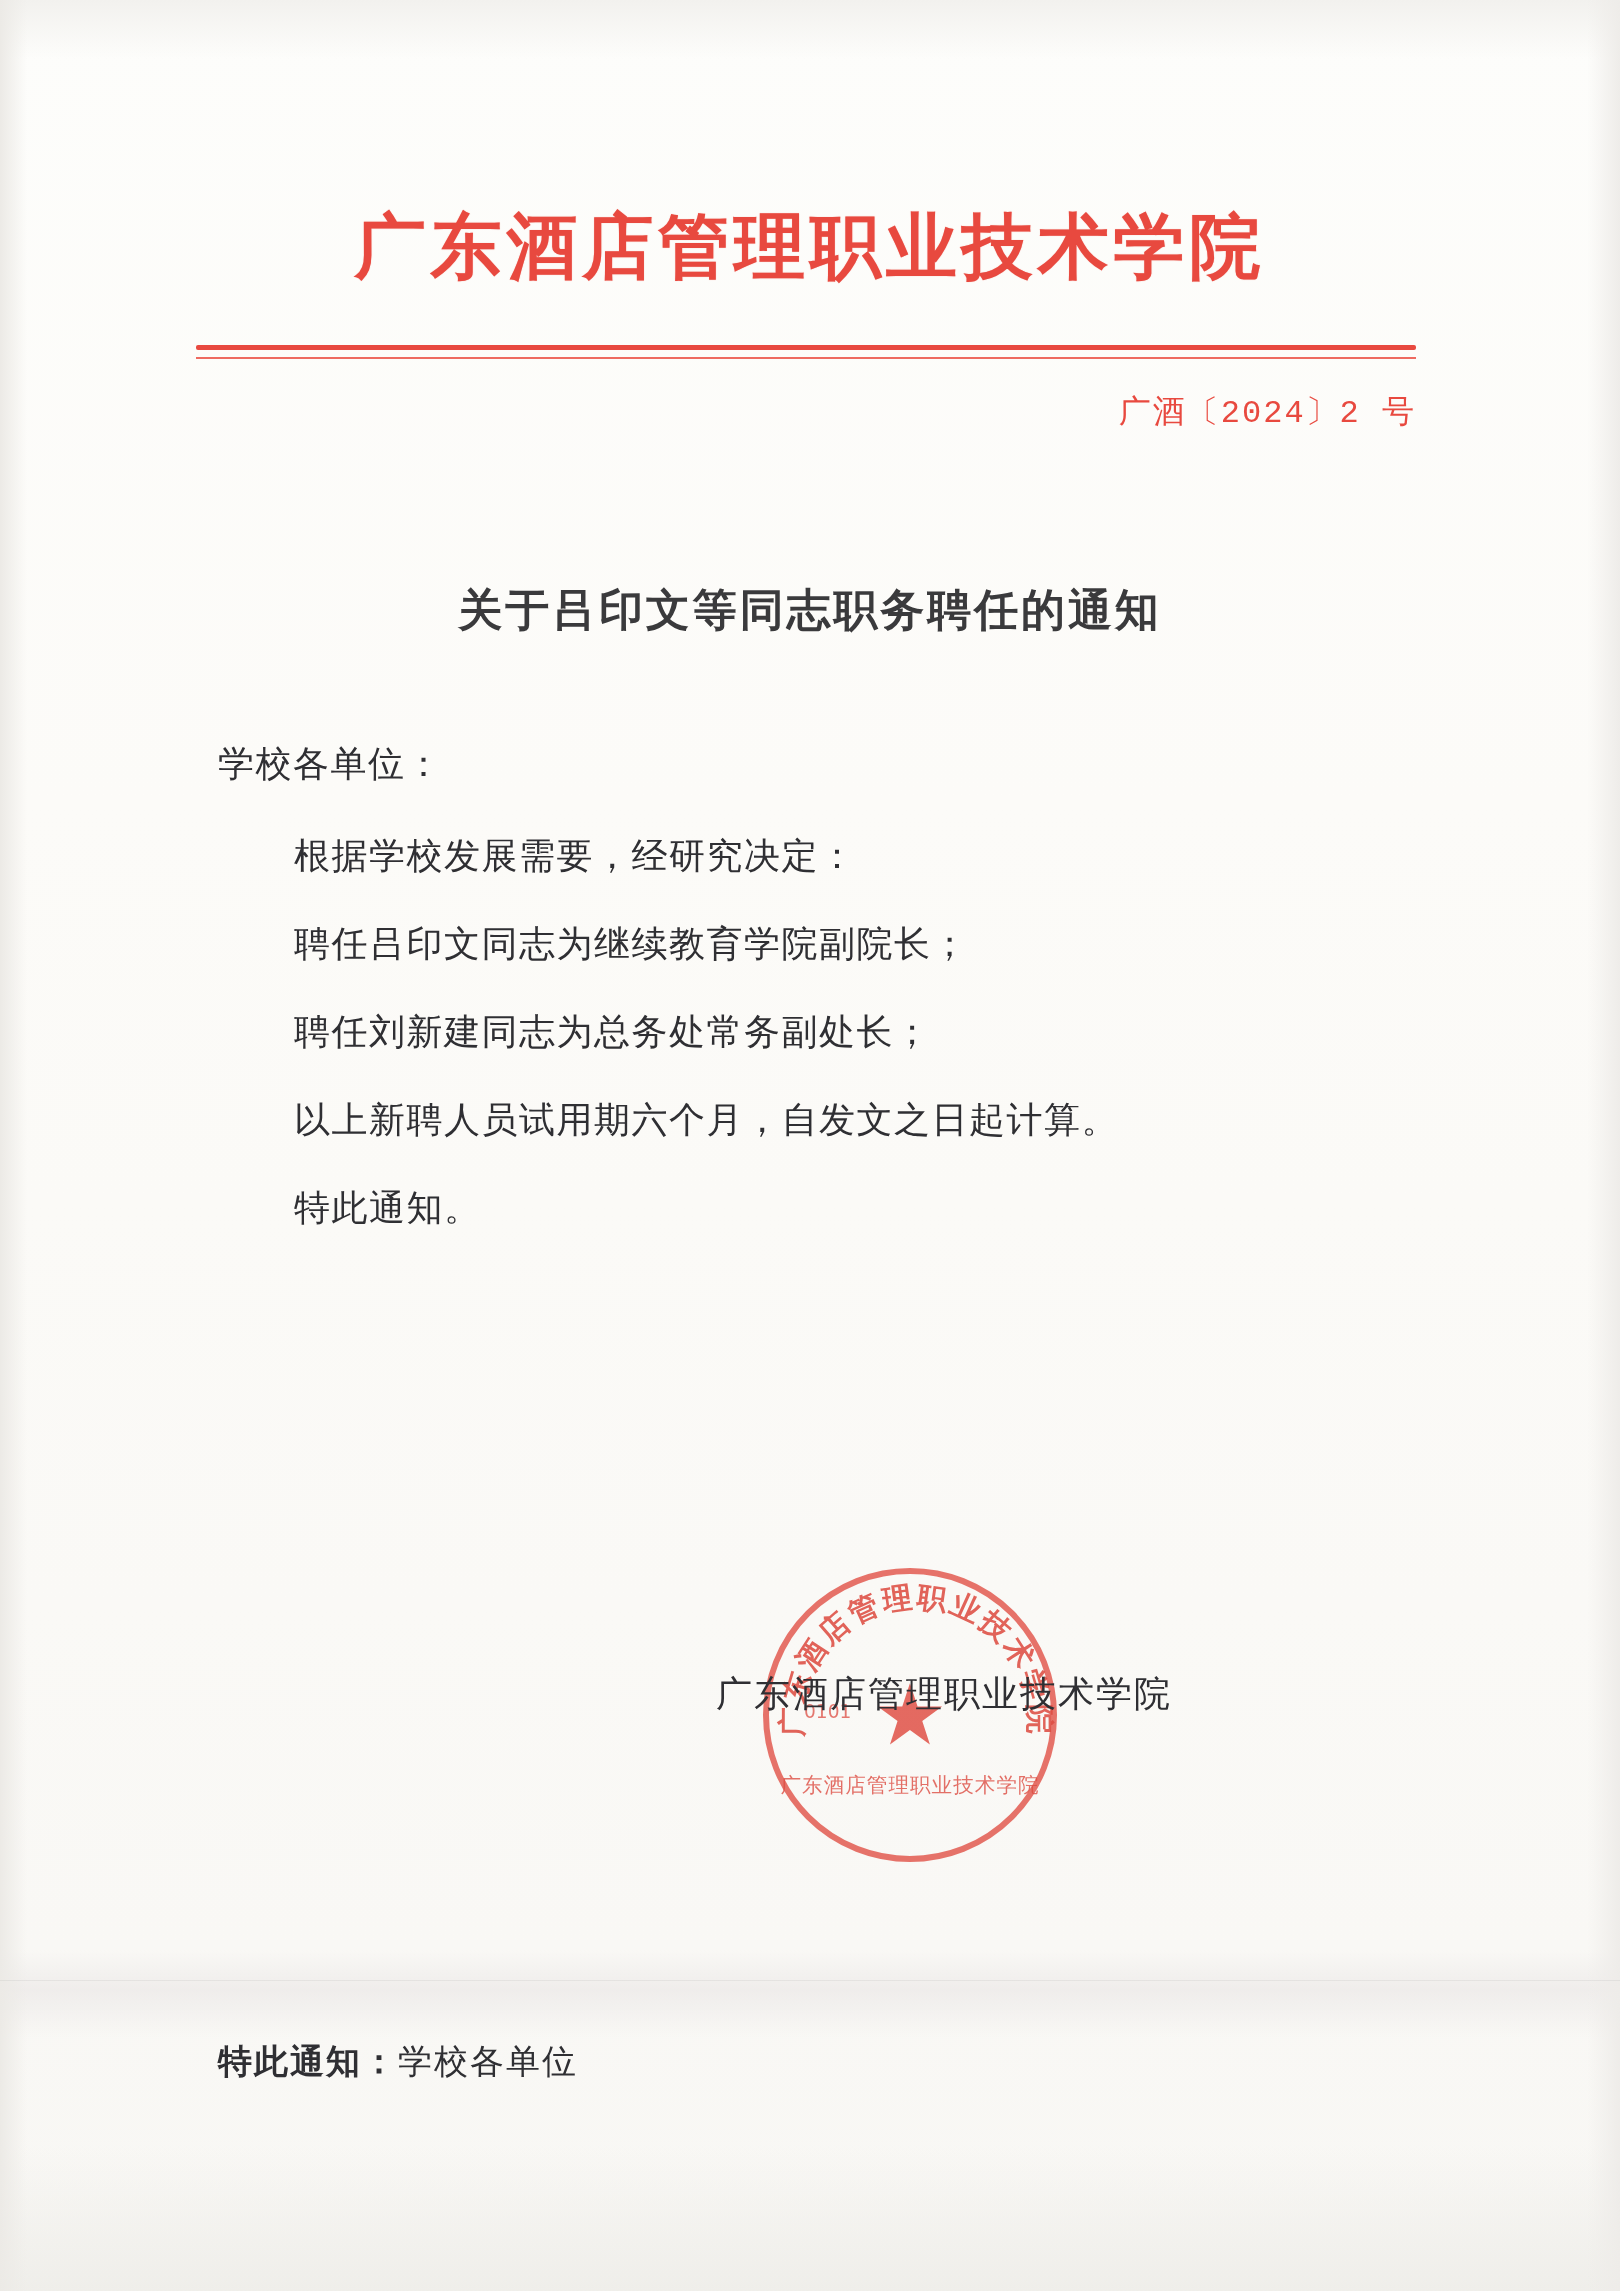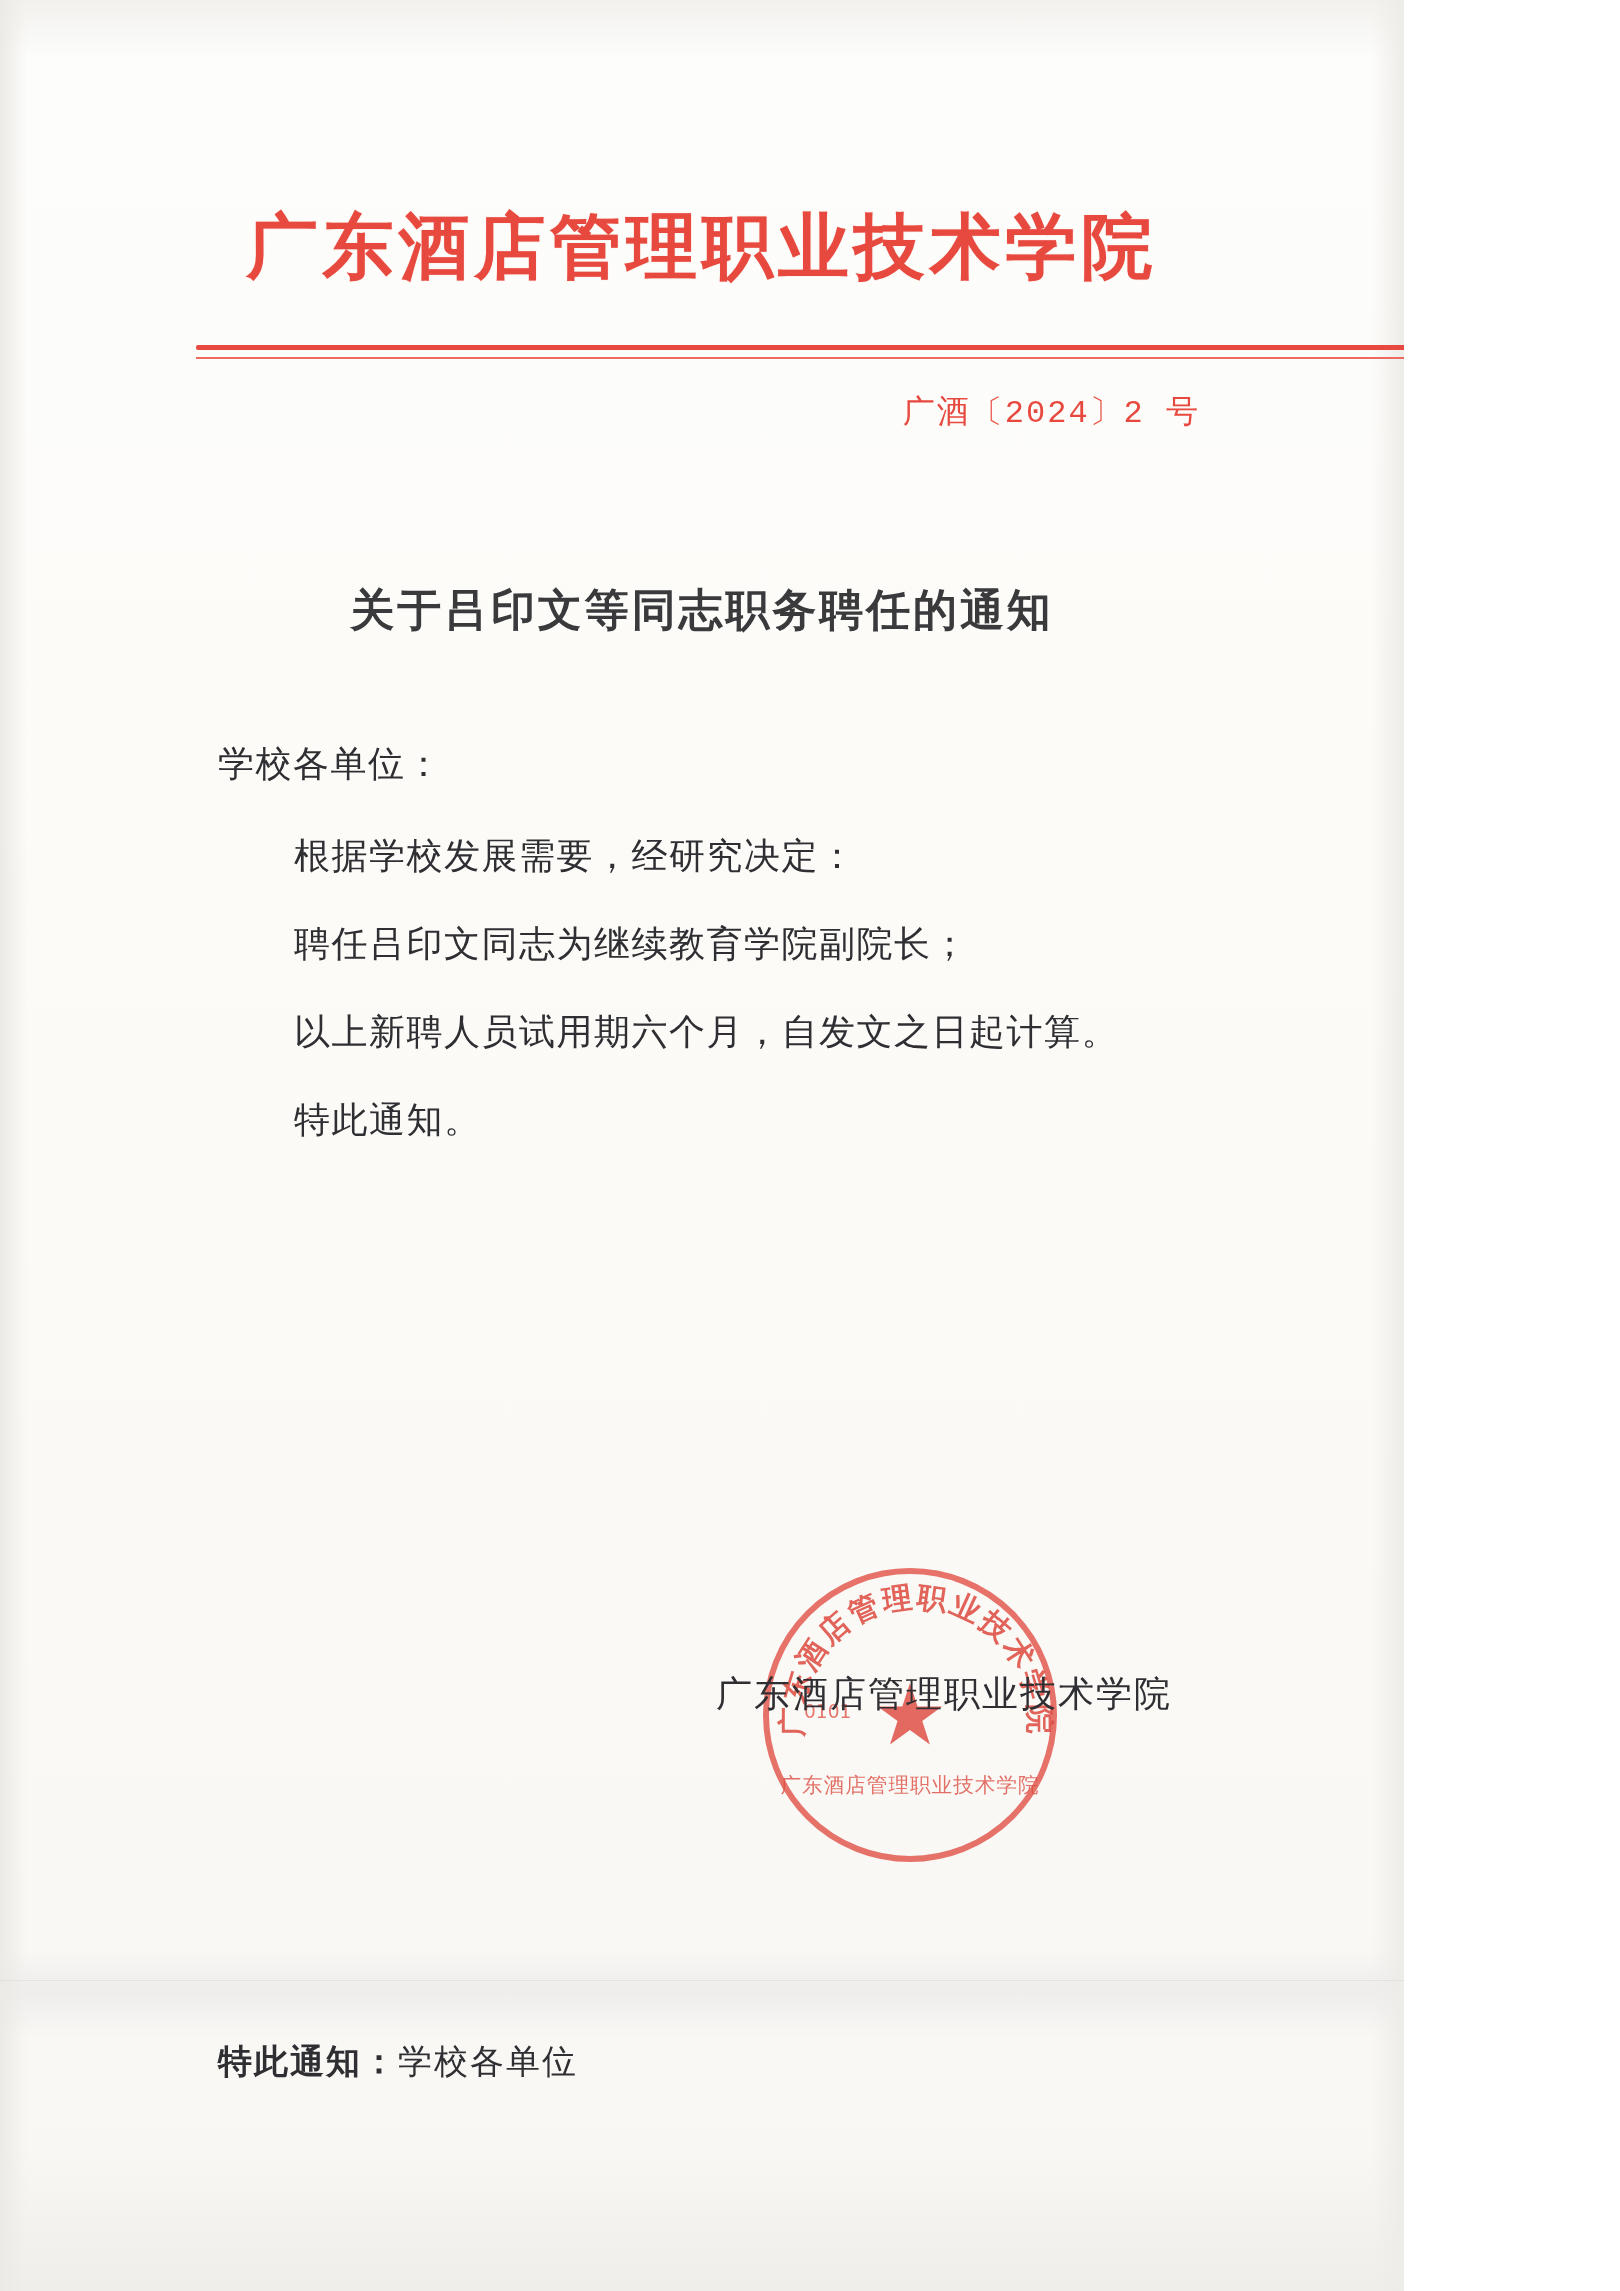--- a/index.html
+++ b/index.html
@@ -9,21 +9,21 @@
   body {
     width: 1620px;
     height: 2292px;
     background: #ffffff;
     font-family: "DejaVu Serif", "Liberation Serif", serif;
     overflow: hidden;
   }
 
   .page {
     position: relative;
-    width: 1404px;
+    width: 1620px;
     height: 2292px;
     background: linear-gradient(180deg, #fdfdfb 0%, #fcfbf8 35%, #faf9f6 70%, #f8f7f4 100%);
     box-sizing: border-box;
     overflow: hidden;
   }
 
   
   .scan-band {
     position: absolute;
     left: 0;
@@ -262,20 +262,21 @@
   </div>
 
   <div class="doc-number">广酒〔2024〕2 号</div>
 
   <div class="doc-title">关于吕印文等同志职务聘任的通知</div>
 
   <div class="body-block">
     <div class="salutation">学校各单位：</div>
     <div class="para">根据学校发展需要，经研究决定：</div>
     <div class="para">聘任吕印文同志为继续教育学院副院长；</div>
+    <div class="para">聘任刘新建同志为总务处常务副处长；</div>
     <div class="para">以上新聘人员试用期六个月，自发文之日起计算。</div>
     <div class="para">特此通知。</div>
   </div>
 
   <div class="seal">
     <div class="seal-inner"></div>
     <svg class="seal-arc" viewBox="0 0 300 300">
       <defs>
         <path id="sealArcPath" d="M 34,150 A 116,116 0 0 1 266,150"></path>
       </defs>

